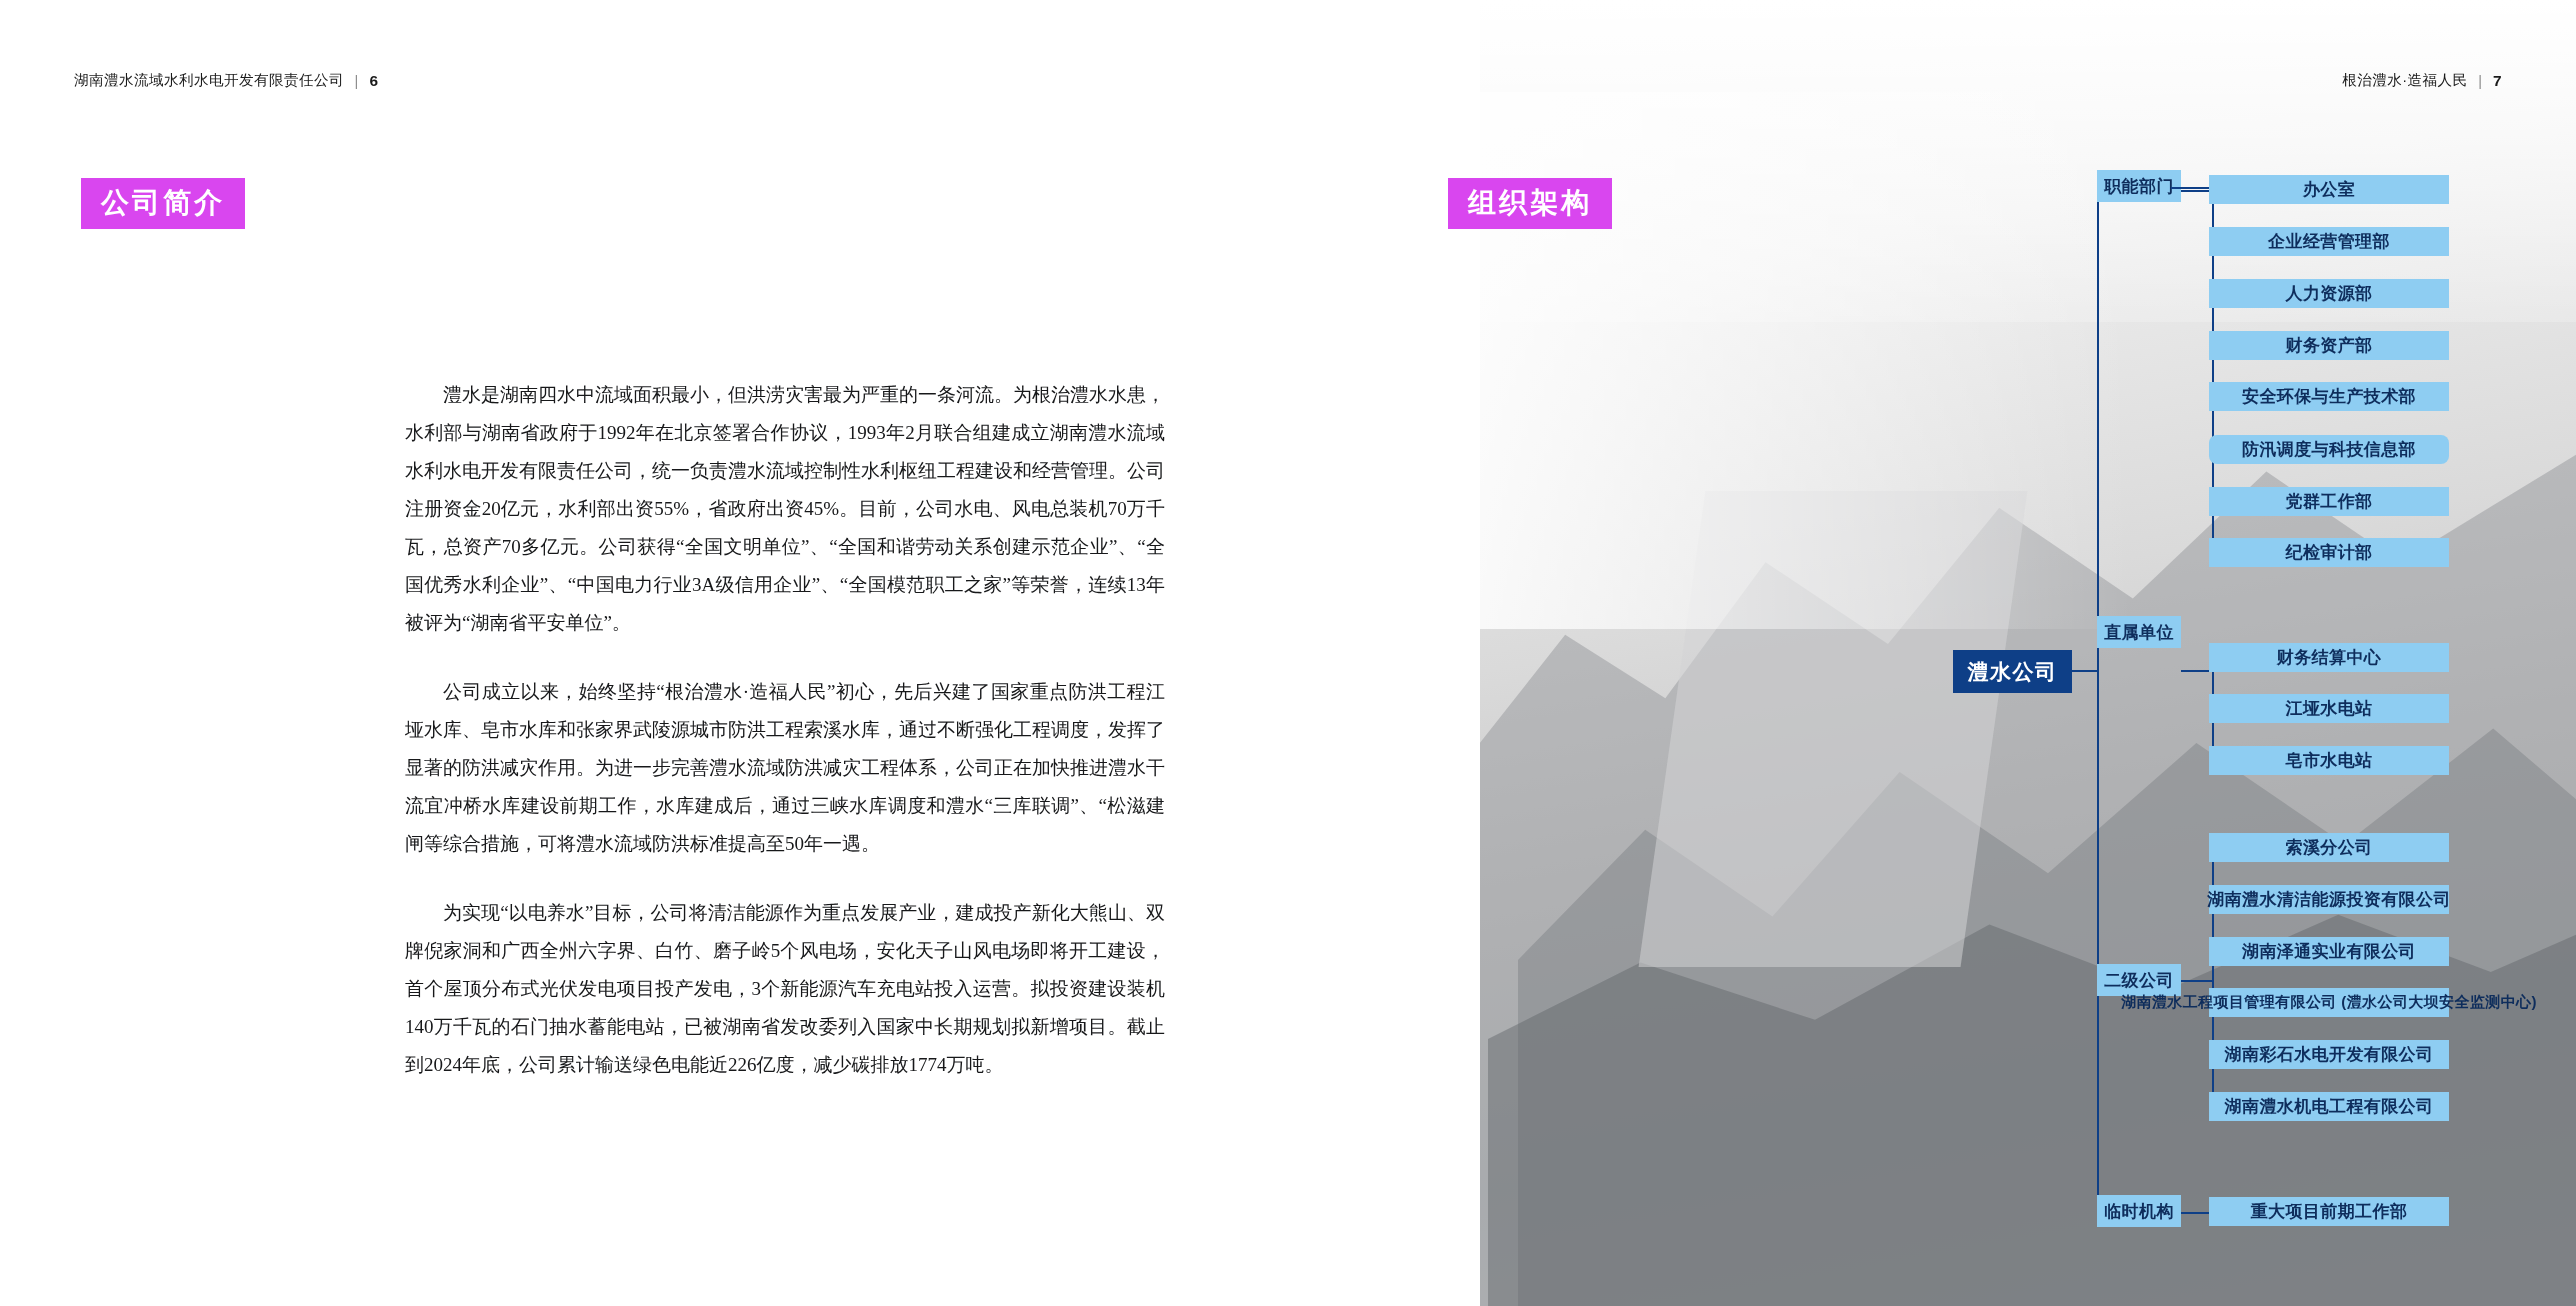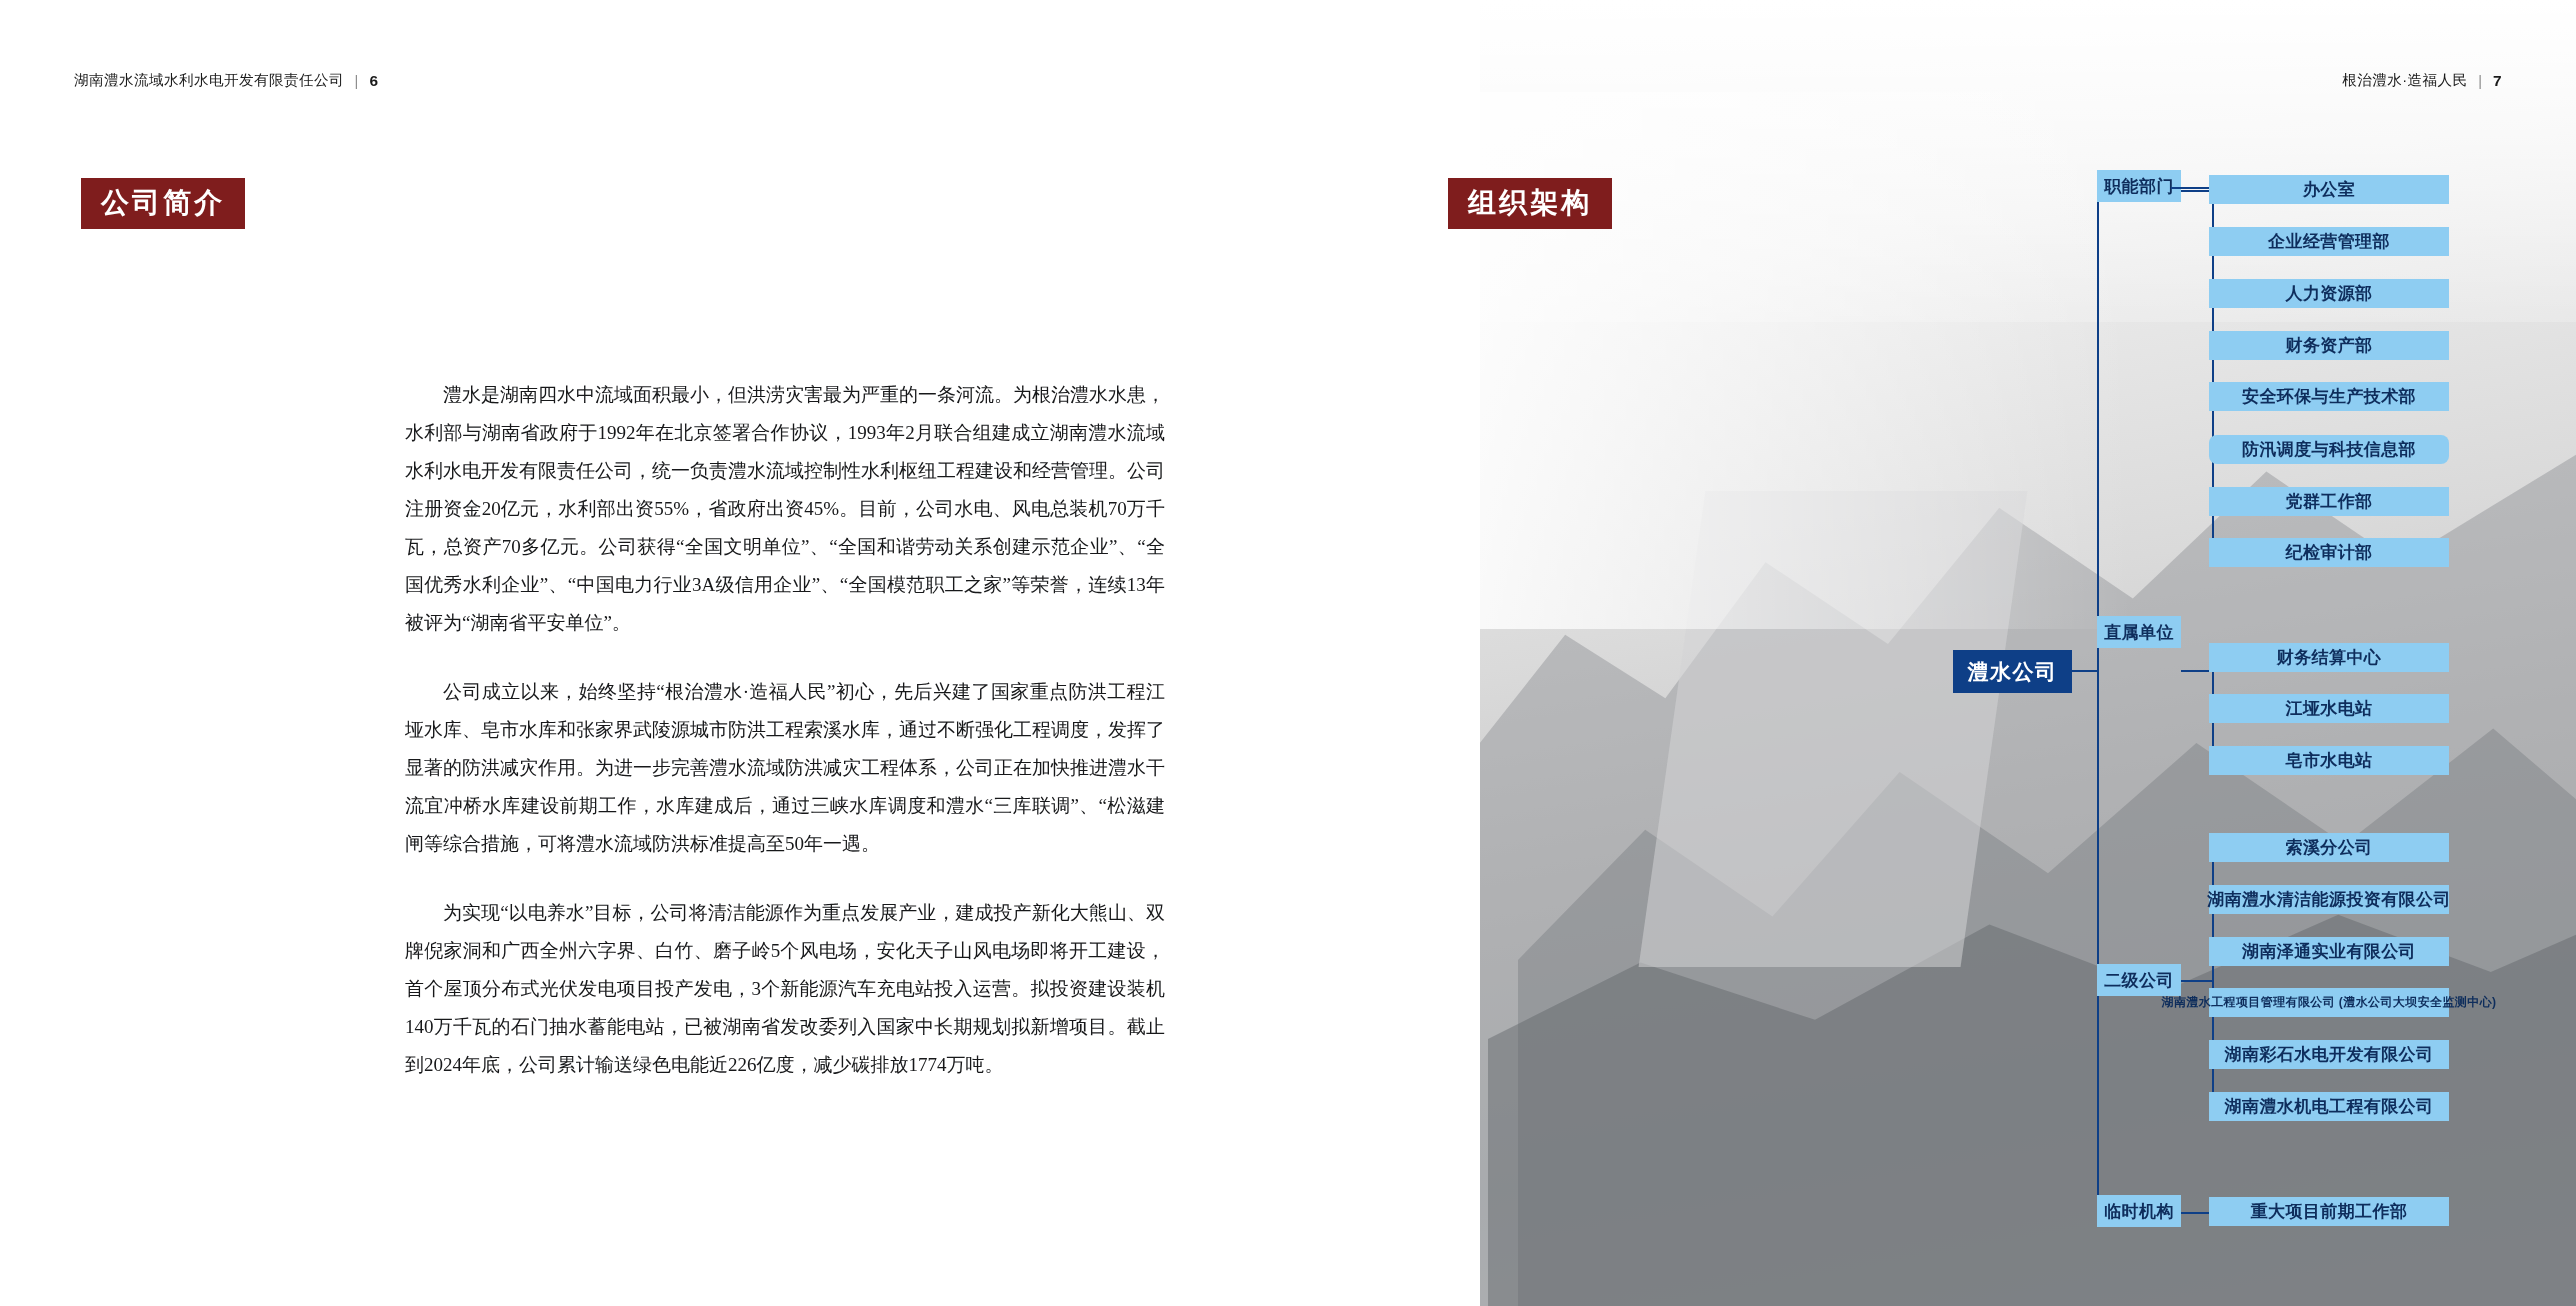--- a/index.html
+++ b/index.html
@@ -39,21 +39,21 @@
     gap: 10.7px;
   }
   .runhead .sep { color: #8d8d8d; }
   .runhead .pagenum { font-weight: bold; font-size: 15.4px; }
   .runhead-left { left: 74px; }
   .runhead-right { right: 74px; }
 
   
   .banner {
     position: absolute;
-    background: #7f1d1d;
+    background: #d946ef;
     color: #ffffff;
     font-size: 28px;
     font-weight: bold;
     letter-spacing: 3.1px;
     padding: 10.7px 20px 12.3px 20px;
     line-height: 1;
     text-align: right;
   }
   .banner-left { top: 178px; left: 81px; }
   .banner-right { top: 178px; left: 1447px; }
@@ -245,21 +245,21 @@
   <div class="node leaf" style="top:643px;">财务结算中心</div>
   <div class="node leaf" style="top:694px;">江垭水电站</div>
   <div class="node leaf" style="top:746px;">皂市水电站</div>
 
   <div class="line h" style="left:893px; top:980px; width:31px;"></div>
   <div class="line v" style="left:924px; top:847px; height:269px;"></div>
 
   <div class="node leaf" style="top:833px;">索溪分公司</div>
   <div class="node leaf" style="top:885px;">湖南澧水清洁能源投资有限公司</div>
   <div class="node leaf" style="top:937px;">湖南泽通实业有限公司</div>
-  <div class="node leaf" style="top:988px; font-size:12px;">湖南澧水工程项目管理有限公司 (澧水公司大坝安全监测中心)</div>
+  <div class="node leaf" style="top:988px; font-size:15px;">湖南澧水工程项目管理有限公司 (澧水公司大坝安全监测中心)</div>
   <div class="node leaf" style="top:1040px;">湖南彩石水电开发有限公司</div>
   <div class="node leaf" style="top:1092px;">湖南澧水机电工程有限公司</div>
 
   <div class="line h" style="left:893px; top:1212px; width:31px;"></div>
   <div class="node leaf" style="top:1197px;">重大项目前期工作部</div>
   <div class="line h" style="left:924px; top:1212px; width:0;"></div>
 </div>
 
 
 </body></html>

